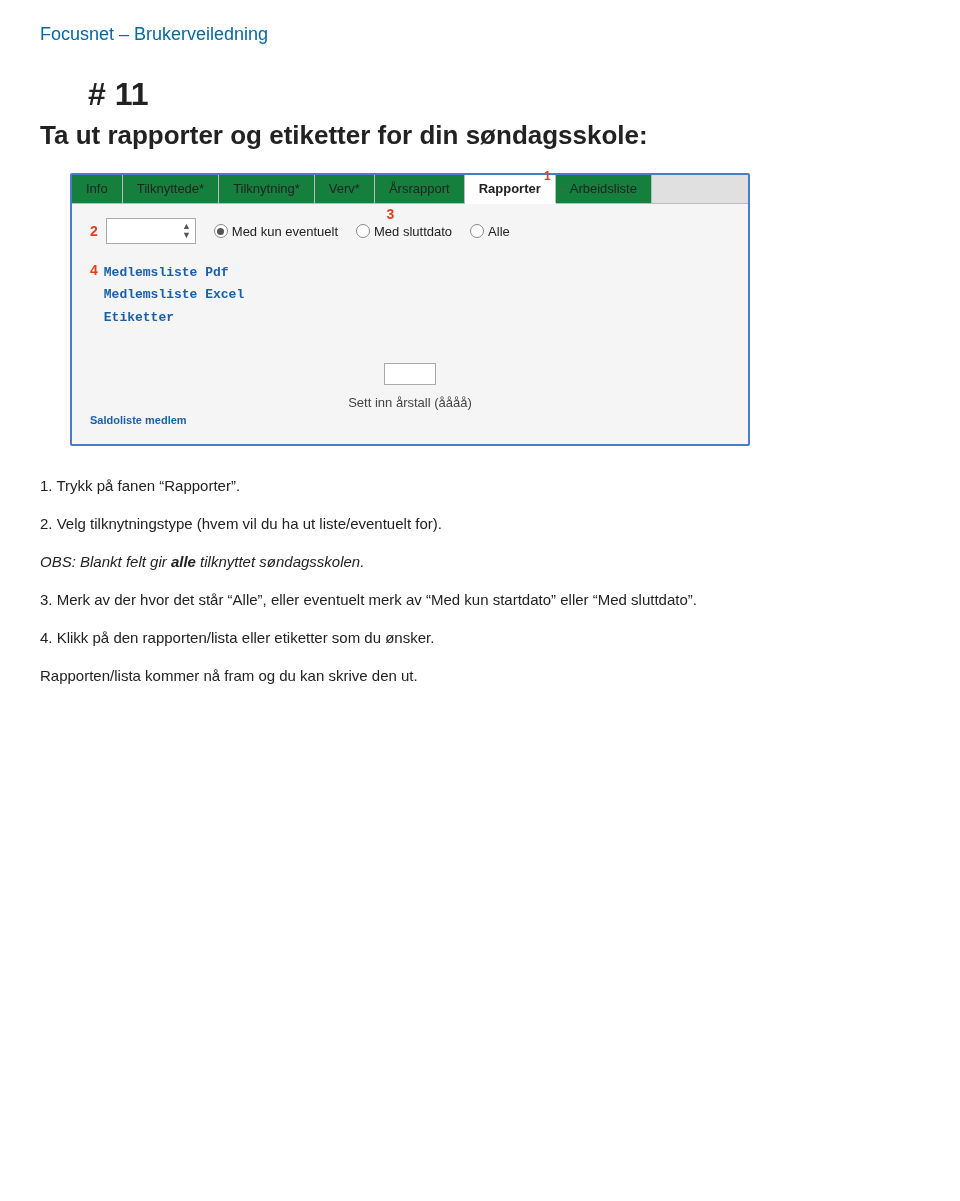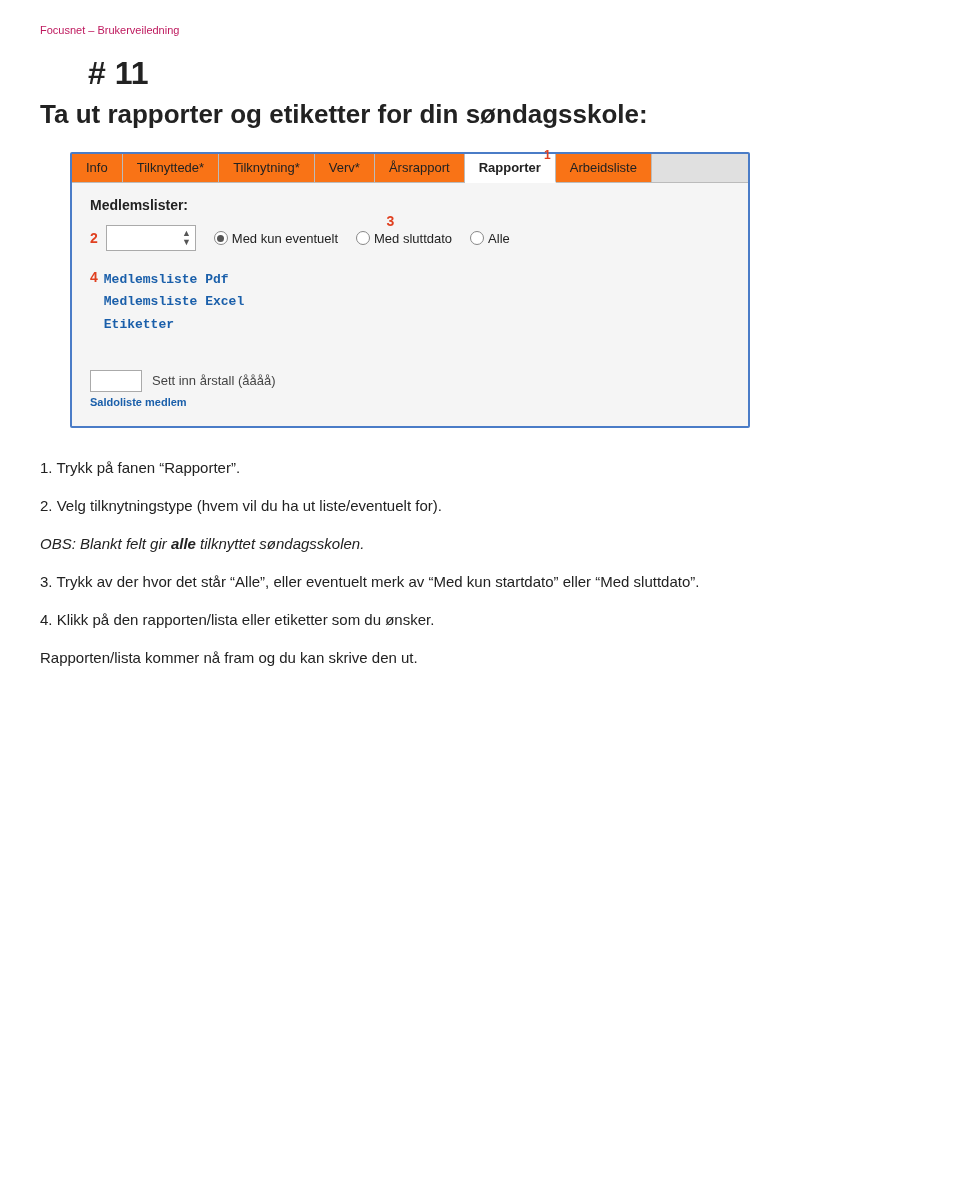--- a/index.html
+++ b/index.html
@@ -5,23 +5,23 @@
     * { box-sizing: border-box; margin: 0; padding: 0; }
     body {
       font-family: Arial, Helvetica, sans-serif;
       font-size: 15px;
       color: #222;
       background: #fff;
       padding: 24px 40px 40px 40px;
       max-width: 960px;
     }
     .page-header {
-      font-size: 11px;
-      color: #be185d;
-      margin-bottom: 20px;
+      font-size: 18px;
+      color: #0369a1;
+      margin-bottom: 32px;
     }
     .chapter-number {
       font-size: 32px;
       font-weight: bold;
       margin-bottom: 8px;
       line-height: 1.1;
       margin-left: 48px;
     }
     .chapter-title {
       font-size: 26px;
@@ -42,21 +42,21 @@
       flex-direction: row;
       background: #e0e0e0;
       border-bottom: 1px solid #bbb;
       margin-bottom: 0;
     }
     .tab {
       padding: 6px 14px;
       font-size: 13px;
       font-weight: normal;
       color: #222;
-      background: #f97316;
+      background: #15803d;
       border-right: 1px solid #bbb;
       cursor: pointer;
       white-space: nowrap;
       position: relative;
     }
     .tab.active {
       background: #fff;
       font-weight: bold;
       border-bottom: 2px solid #fff;
       margin-bottom: -1px;
@@ -141,20 +141,21 @@
       text-decoration: none;
       display: block;
       line-height: 1.7;
       cursor: pointer;
     }
     .saldo-row {
       display: flex;
       align-items: center;
       gap: 10px;
       margin-top: 18px;
+      flex-direction: column;
     }
     .saldo-input {
       width: 52px;
       height: 22px;
       border: 1px solid #aaa;
       background: #fff;
     }
     .saldo-label {
       font-size: 13px;
       color: #444;
@@ -219,21 +220,20 @@
         <span>Rapporter</span>
         <span class="badge">1</span>
       </div>
       <div class="tab">
         <span>Arbeidsliste</span>
       </div>
     </div>
 
     <div class="ui-content">
 
-      <div class="section-label">Medlemslister:</div>
 
       <div style="display:flex; align-items:center; margin-bottom:18px; position:relative; margin-left:0;">
         <span style="color:#e04020; font-weight:bold; font-size:14px; margin-right:8px;">2</span>
 
         <div class="select-box">
           <span style="font-size:12px; color:#888;"></span>
           <div class="select-arrows">
             <span>▲</span>
             <span>▼</span>
           </div>
@@ -291,21 +291,21 @@
 <p class="body-text">
   <em><span>OBS:</span>
   <span>Blankt felt gir </span>
   <strong>alle</strong>
   <span> tilknyttet søndagsskolen.</span></em>
 </p>
 
 <p class="body-text">
   <span>3.</span>
   <span> </span>
-  <span>Trykk av der hvor det står “Alle”, eller eventuelt merk av “Med kun startdato” eller “Med sluttdato”.</span>
+  <span>Merk av der hvor det står “Alle”, eller eventuelt merk av “Med kun startdato” eller “Med sluttdato”.</span>
 </p>
 
 <p class="body-text">
   <span>4.</span>
   <span> </span>
   <span>Klikk på den rapporten/lista eller etiketter som du ønsker.</span>
 </p>
 
 <p class="body-text">Rapporten/lista kommer nå fram og du kan skrive den ut.</p>
 

